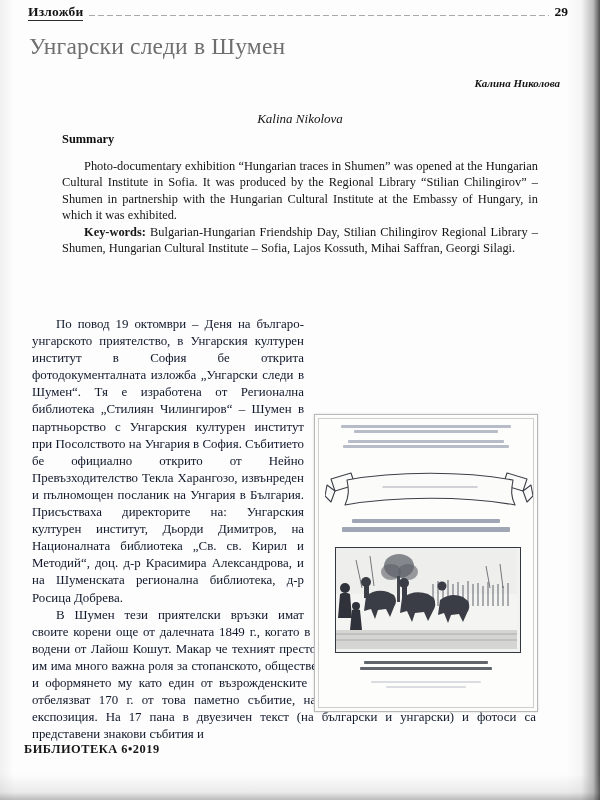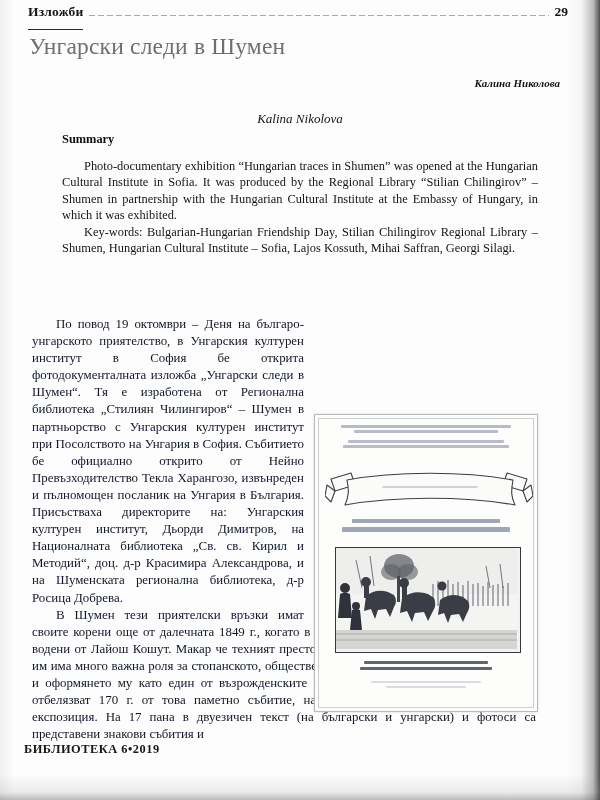--- a/index.html
+++ b/index.html
@@ -48,21 +48,21 @@
     display: flex;
     align-items: baseline;
   }
   .runhead-title {
     font-weight: bold;
     font-size: 13.5px;
     letter-spacing: 0.2px;
     color: #161616;
     white-space: nowrap;
     border-bottom: 1.4px solid #2b2b2b;
-    padding-bottom: 9px;
+    padding-bottom: 0;
   }
   .runhead-rule {
     flex: 1;
     margin: 0 6px 4px 6px;
     height: 1px;
     background: repeating-linear-gradient(to right, #9a9a9a 0 6px, rgba(255,255,255,0) 6px 9px);
     opacity: 0.85;
   }
   .runhead-page {
     font-weight: bold;
@@ -129,21 +129,21 @@
     color: #141414;
   }
   .en-keywords {
     margin-top: 1px;
     text-align: justify;
     font-size: 12.4px;
     line-height: 1.305;
     text-indent: 22px;
     color: #141414;
   }
-  .en-keywords b { font-weight: normal; }
+  .en-keywords b { font-weight: bold; }
 
   
   .bg-body {
     position: absolute;
     left: 32px;
     top: 316px;
     width: 504px;
     font-size: 12.9px;
     line-height: 1.325;
     color: #0f172a;

